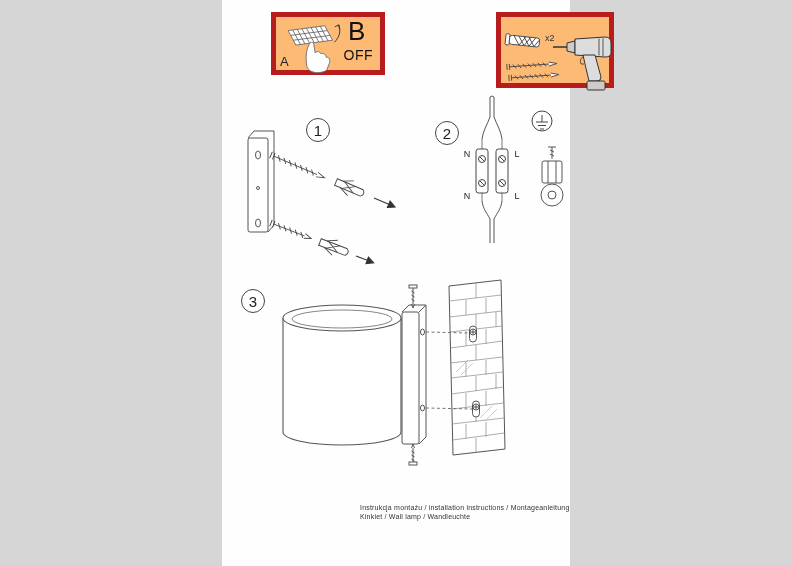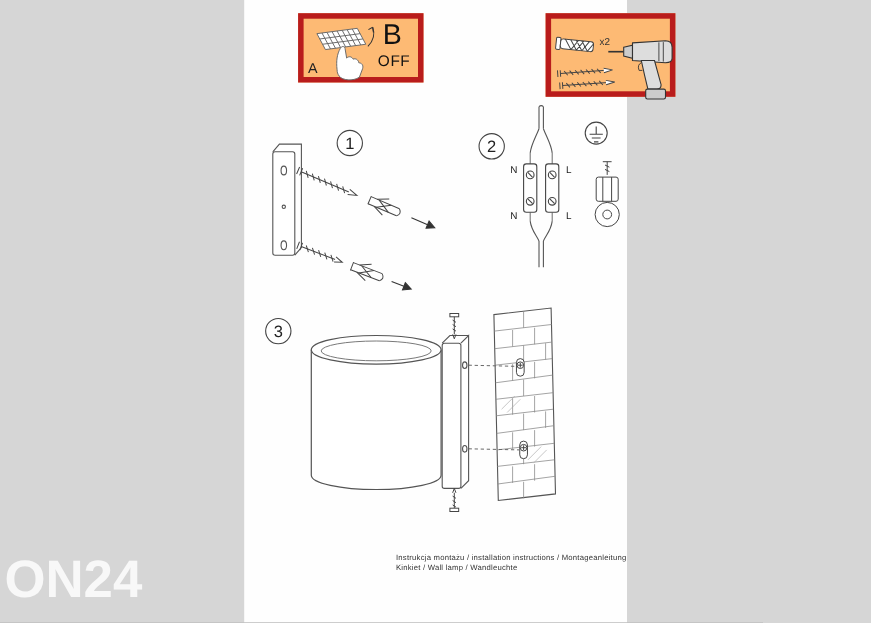--- a/index.html
+++ b/index.html
@@ -228,15 +228,14 @@
       <ellipse cx="72" cy="47" rx="50" ry="9" fill="none" stroke="#777" stroke-width="0.9"></ellipse>
     </g>
   </svg>
 
 
   <div class="footer">
     <div>Instrukcja montażu / installation instructions / Montageanleitung</div>
     <div>Kinkiet / Wall lamp / Wandleuchte</div>
   </div>
 
-  <div class="watermark">ON24</div>
 
 </div>
 
 </body></html>

